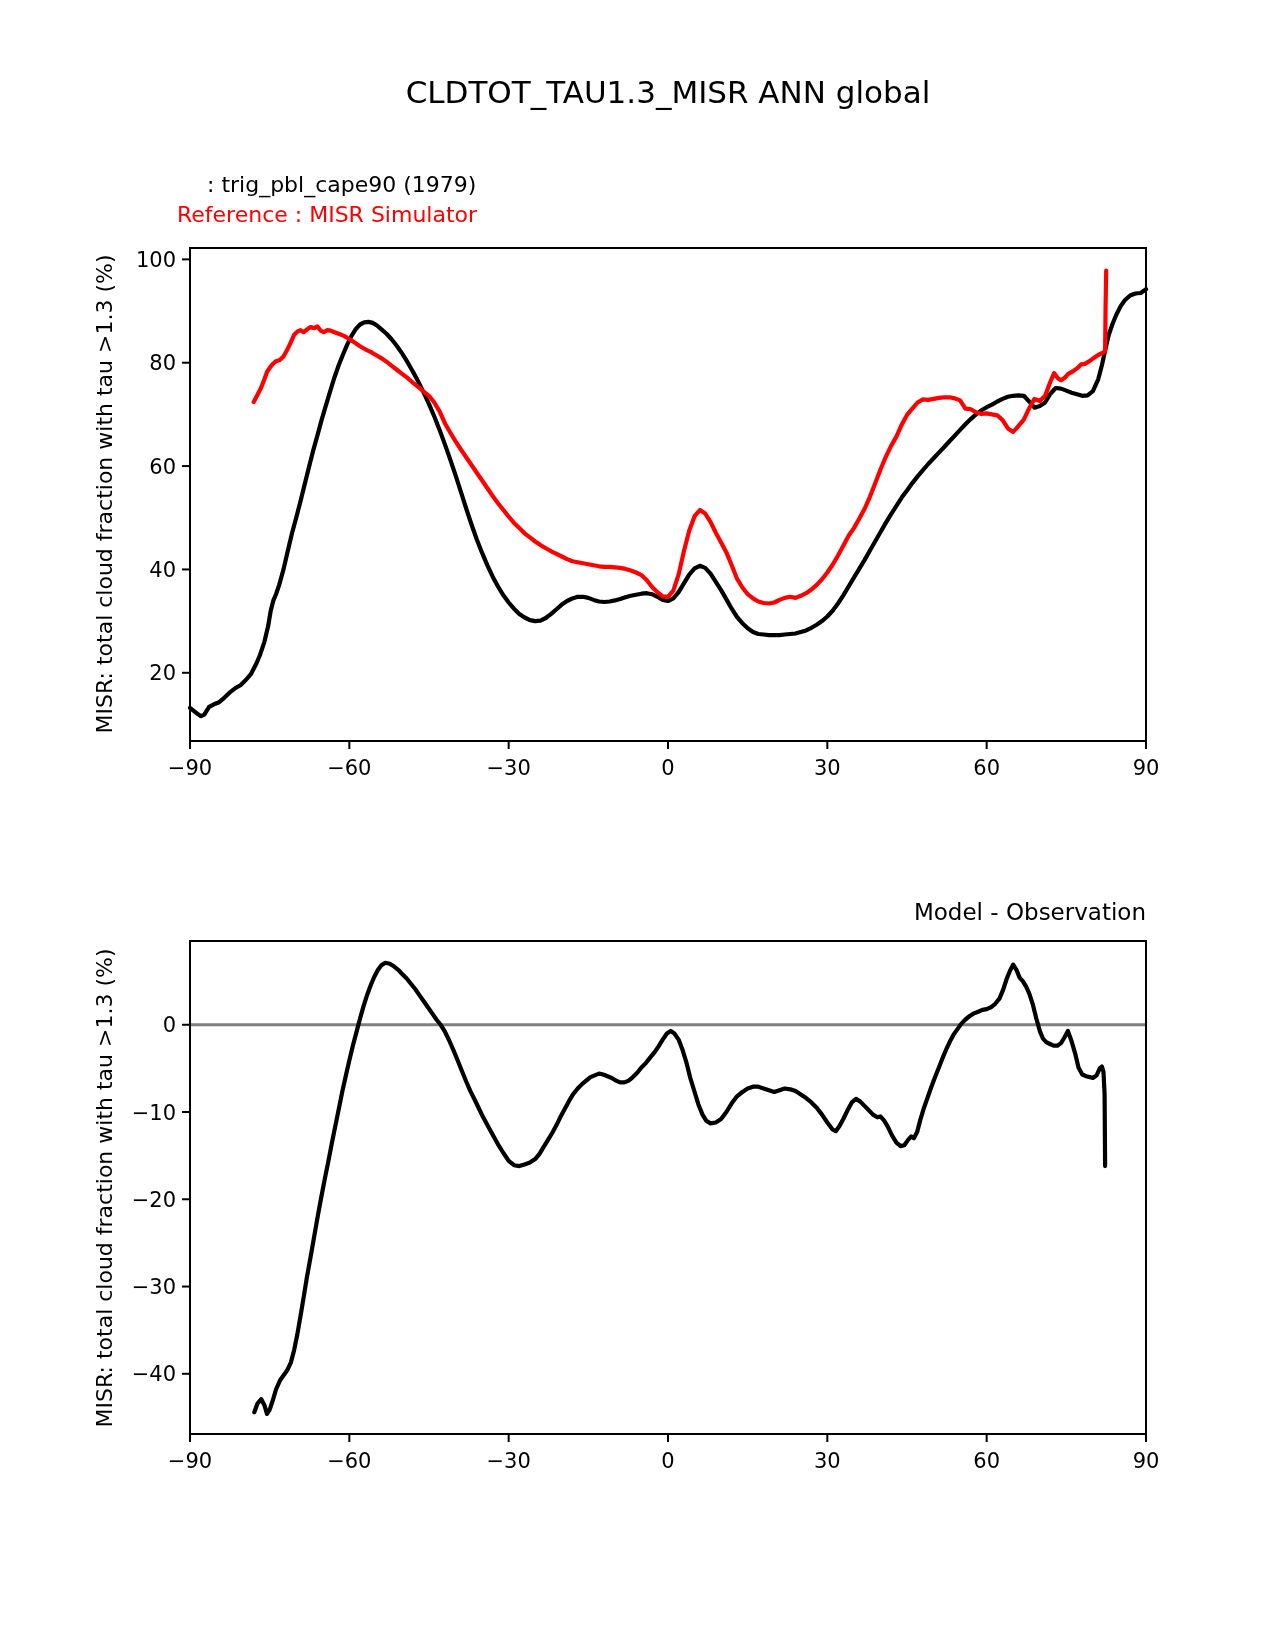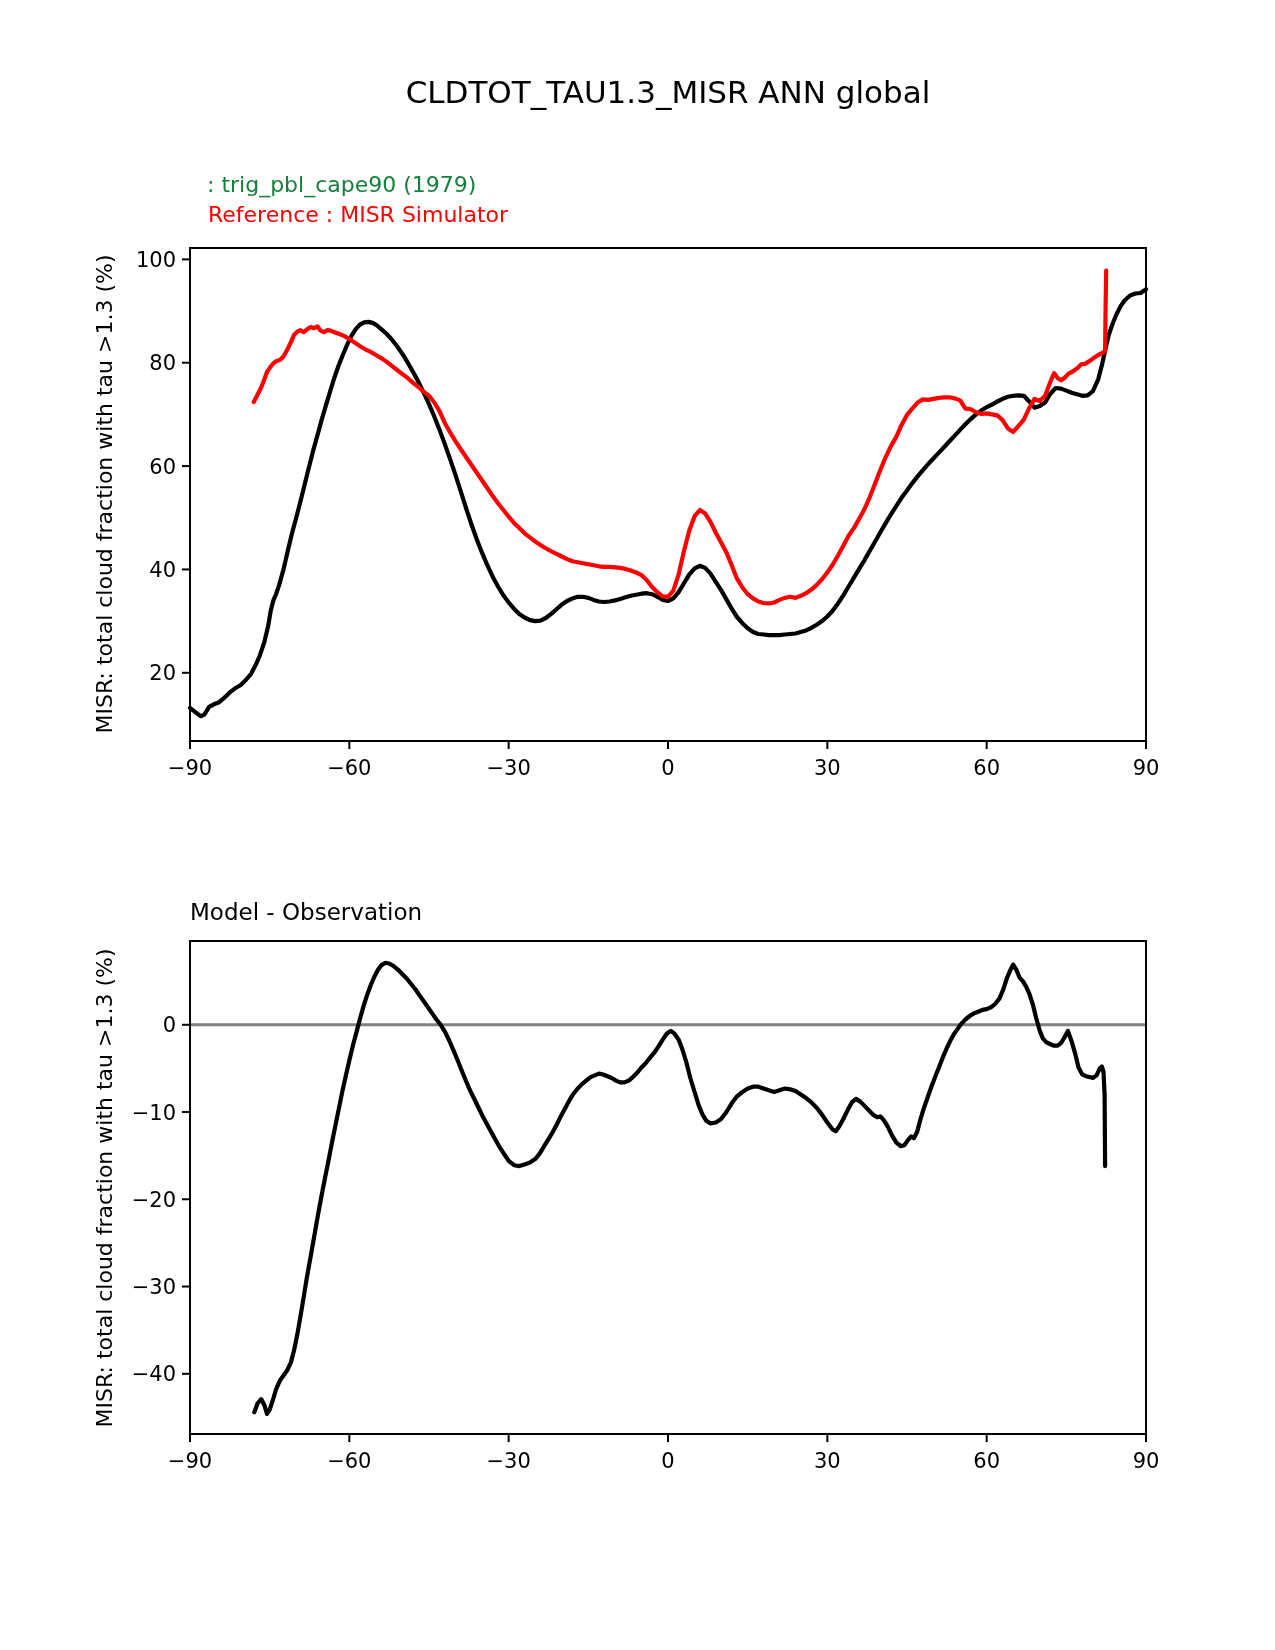--- a/index.html
+++ b/index.html
@@ -18,51 +18,51 @@
     font-size: 31px;
     color: #000000;
     white-space: nowrap;
   }
   .legend-line {
     position: absolute;
     font-size: 22px;
     white-space: nowrap;
   }
   .legend-model { left: 207px; top: 172px; color: #000000; }
-  .legend-reference { left: 208px; top: 202px; }
+  .legend-reference { left: 177px; top: 202px; }
   .ylabel {
     position: absolute;
     font-size: 22px;
     color: #000000;
     white-space: nowrap;
     transform: translate(-50%, -50%) rotate(-90deg);
   }
   .ylabel-top { left: 104px; top: 494px; }
   .ylabel-bottom { left: 104px; top: 1188px; }
   .subplot-title {
     position: absolute;
     left: 190px; width: 956px; top: 899px;
-    text-align: left;
+    text-align: right;
     font-size: 23px;
     color: #000000;
     white-space: nowrap;
   }
   svg.figure { position: absolute; left: 0; top: 0; }
   text.tick-label {
     font-family: "DejaVu Sans", sans-serif;
     font-size: 21px;
     fill: #000000;
   }
 </style>
 </head>
 <body>
 
 <div class="page">
   <div class="suptitle">CLDTOT_TAU1.3_MISR ANN global</div>
-  <div class="legend-line legend-model" style="color: #15803d;">: trig_pbl_cape90 (1979)</div>
+  <div class="legend-line legend-model" style="color: #000000;">: trig_pbl_cape90 (1979)</div>
   <div class="legend-line legend-reference" style="color: rgb(255, 0, 0);">Reference : MISR Simulator</div>
   <div class="ylabel ylabel-top">MISR: total cloud fraction with tau &gt;1.3 (%)</div>
   <div class="ylabel ylabel-bottom">MISR: total cloud fraction with tau &gt;1.3 (%)</div>
   <div class="subplot-title">Model - Observation</div>
   <svg class="figure" id="figure-svg" width="1275" height="1650" viewBox="0 0 1275 1650">
       <g>
         <polyline points="190.0,707.9 195.3,712.1 200.6,716.2 204.3,714.6 209.1,706.9 213.9,704.3 219.2,702.2 224.5,697.6 229.8,692.4 235.1,688.3 240.5,685.2 245.8,680.0 251.1,673.8 256.4,663.5 260.1,654.7 264.4,641.8 268.1,626.3 270.7,610.8 273.4,600.4 276.0,594.2 279.2,584.9 283.5,569.4 287.7,551.3 292.0,533.3 296.2,517.8 300.5,501.2 304.7,484.2 309.0,467.1 313.2,450.6 317.5,435.1 321.7,419.6 326.0,405.1 330.2,391.1 334.5,377.2 338.7,365.3 343.0,354.5 347.2,344.6 351.5,335.9 355.7,329.1 360.0,324.5 364.2,322.4 368.5,321.9 372.7,322.9 377.0,325.5 381.2,329.1 386.5,333.8 391.8,339.5 397.1,346.2 402.4,353.9 407.8,362.7 413.1,372.0 418.4,381.8 423.7,392.7 429.0,404.1 434.3,416.5 439.6,429.9 444.9,444.4 450.2,459.4 455.6,475.4 460.9,491.9 466.2,508.5 471.5,524.5 476.8,539.5 482.1,552.9 487.4,565.3 492.7,576.7 498.0,586.5 503.4,595.3 508.7,602.5 514.0,608.7 519.3,613.9 524.6,617.5 529.9,620.1 535.2,621.1 540.5,620.6 545.8,618.0 551.2,613.9 556.5,609.2 561.8,604.6 567.1,601.0 572.4,598.4 577.7,596.8 583.0,596.8 588.3,597.9 593.6,599.9 599.0,601.5 604.3,602.0 609.6,601.5 614.9,600.4 620.2,598.9 625.5,597.3 630.8,595.8 636.1,594.8 641.4,593.7 646.8,593.2 652.1,594.2 657.4,596.8 662.7,599.9 668.0,601.0 673.3,598.4 678.6,592.2 683.9,583.4 689.2,574.6 694.6,568.4 699.9,565.8 705.2,567.9 710.5,573.6 715.8,581.8 721.1,590.1 726.4,599.4 731.7,608.7 737.0,617.0 742.4,623.2 747.7,628.3 753.0,632.0 758.3,634.0 763.6,634.5 768.9,635.1 774.2,635.1 779.5,635.1 784.8,634.5 790.2,634.0 795.5,633.5 800.8,632.0 806.1,630.4 811.4,627.8 816.7,624.7 822.0,621.1 827.3,616.5 832.6,610.8 838.0,603.5 843.3,595.3 848.6,586.5 853.9,577.7 859.2,568.9 864.5,560.1 869.8,550.8 875.1,541.5 880.4,532.2 885.8,522.9 891.1,514.1 896.4,505.9 901.7,497.6 907.0,490.4 912.3,483.1 917.6,476.4 922.9,470.2 928.2,464.0 933.6,458.3 938.9,452.6 944.2,447.0 949.5,441.3 954.8,435.6 960.1,429.9 965.4,424.2 970.7,419.1 976.0,414.4 981.4,410.3 986.7,407.2 992.0,404.6 997.3,401.5 1002.6,398.9 1007.9,396.8 1013.2,395.8 1018.5,395.3 1023.8,395.8 1029.2,401.5 1034.5,407.7 1039.8,406.1 1045.1,402.5 1050.4,393.7 1055.7,388.0 1061.0,388.6 1066.3,390.6 1071.6,392.7 1077.0,394.2 1082.3,395.8 1087.6,395.3 1092.9,391.1 1098.2,379.3 1101.9,365.3 1105.6,348.3 1108.8,334.8 1112.5,324.0 1116.3,314.7 1120.5,306.4 1124.8,300.2 1130.1,295.5 1135.4,293.5 1140.7,293.0 1146.0,289.3" fill="none" stroke="#000000" stroke-width="4.2" stroke-linejoin="round" stroke-linecap="round"></polyline>
         <polyline points="253.7,402.0 257.5,394.8 261.2,387.5 264.4,379.3 267.0,372.0 269.7,367.9 272.9,363.8 276.0,361.2 279.8,360.1 283.5,356.5 287.2,349.8 290.9,342.1 294.1,334.8 297.3,331.7 300.5,330.2 303.7,332.2 306.8,329.6 310.6,327.1 314.3,328.1 317.5,326.5 320.7,330.7 323.8,332.2 327.0,330.2 330.7,330.7 334.5,332.2 338.7,333.8 344.0,335.9 349.3,339.0 354.6,342.6 360.0,346.2 365.3,349.3 370.6,351.9 375.9,355.0 381.2,358.1 386.5,361.7 391.8,365.8 397.1,370.0 402.4,374.1 407.8,378.2 413.1,382.9 418.4,387.0 423.7,391.7 429.0,395.8 434.3,402.5 439.6,411.3 444.9,423.2 450.2,432.5 455.6,441.3 460.9,449.5 466.2,457.3 471.5,465.0 476.8,472.8 482.1,480.5 487.4,488.3 492.7,496.1 498.0,503.3 503.4,510.0 508.7,516.7 514.0,522.9 519.3,528.1 524.6,533.3 529.9,537.4 535.2,541.5 540.5,545.1 545.8,548.2 551.2,551.3 556.5,553.9 561.8,556.5 567.1,559.1 572.4,561.2 577.7,562.2 583.0,563.2 588.3,564.3 593.6,565.3 599.0,566.3 604.3,566.8 609.6,566.8 614.9,567.4 620.2,567.9 625.5,568.9 630.8,570.5 636.1,572.5 641.4,575.1 646.8,580.3 652.1,587.0 657.4,592.2 662.7,596.3 668.0,596.8 673.3,590.6 678.6,574.6 683.9,551.3 689.2,530.7 694.6,516.2 699.9,510.0 705.2,513.6 710.5,521.9 715.8,532.7 721.1,542.6 726.4,552.4 731.7,565.3 737.0,578.7 742.4,587.5 747.7,594.2 753.0,598.4 758.3,601.5 763.6,603.0 768.9,603.5 774.2,602.5 779.5,599.9 784.8,597.9 790.2,596.8 795.5,597.9 800.8,595.8 806.1,593.2 811.4,589.6 816.7,584.9 822.0,579.3 827.3,572.5 832.6,564.8 838.0,555.5 843.3,545.7 848.6,535.8 853.9,528.1 859.2,518.8 864.5,509.0 869.8,497.1 875.1,483.6 880.4,469.7 885.8,456.8 891.1,445.9 896.4,436.6 901.7,424.7 907.0,414.9 912.3,408.7 917.6,402.5 922.9,399.4 928.2,399.9 933.6,398.9 938.9,397.9 944.2,397.3 949.5,397.3 954.8,398.4 960.1,400.4 965.4,408.7 970.7,409.2 976.0,412.3 981.4,413.9 986.7,413.4 992.0,414.4 997.3,415.4 1002.6,420.1 1007.9,428.4 1013.2,432.0 1018.5,425.8 1023.8,419.6 1029.2,408.2 1034.5,398.9 1039.8,401.0 1045.1,395.8 1050.4,381.8 1054.1,373.1 1057.8,378.2 1061.0,380.3 1064.7,377.7 1068.5,373.6 1072.7,371.5 1077.0,368.4 1081.2,364.3 1084.9,363.8 1088.6,361.7 1092.9,358.6 1098.2,355.0 1103.5,352.4 1105.1,350.8 1105.6,305.9 1106.2,270.7" fill="none" stroke="#ff0000" stroke-width="4.2" stroke-linejoin="round" stroke-linecap="round"></polyline>
         <rect x="190" y="248" width="956" height="493" fill="none" stroke="#000000" stroke-width="2"></rect>
         <line x1="190" x2="190" y1="741" y2="749" stroke="#000000" stroke-width="2"></line>

